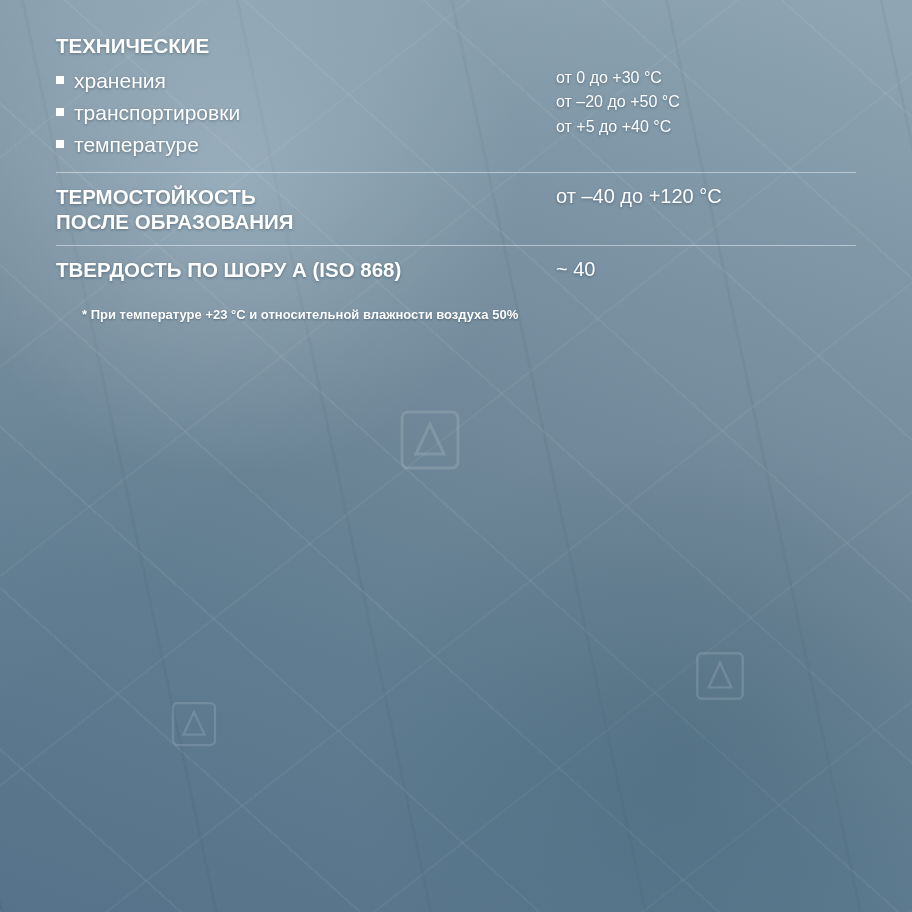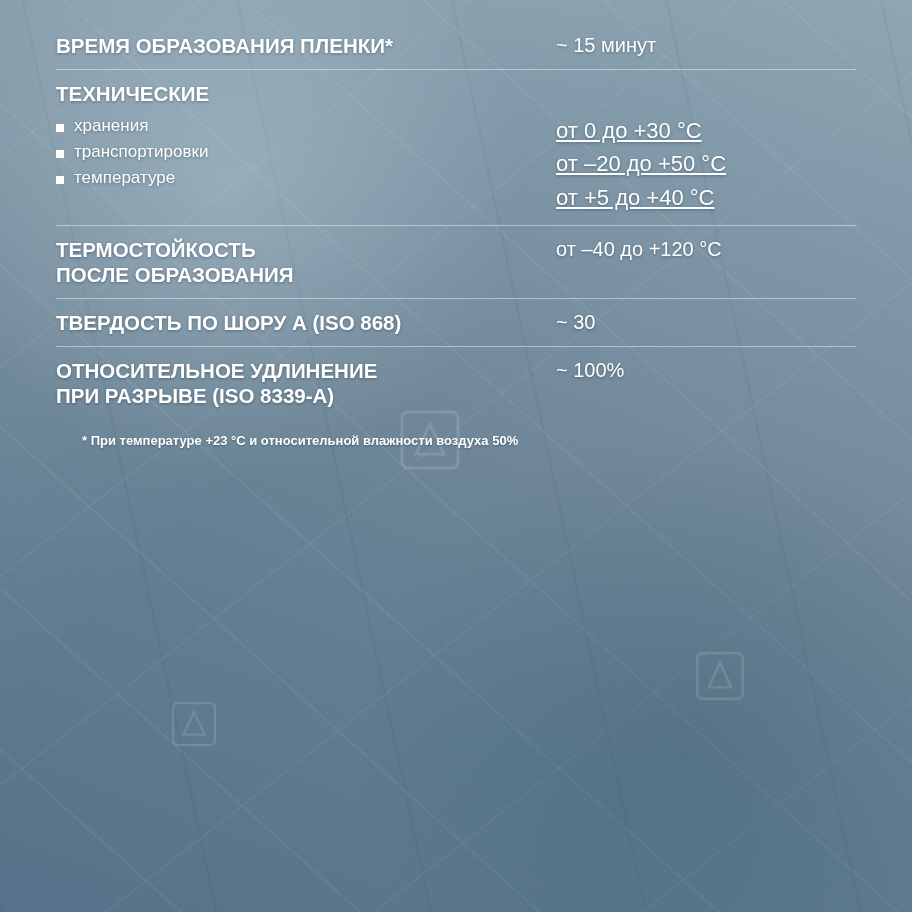--- a/index.html
+++ b/index.html
@@ -105,41 +105,40 @@
     line-height: 1.22;
     text-shadow: 0 1px 3px rgba(20,40,55,0.40);
   }
   .sub-list {
     list-style: none;
     margin: 7px 0 0 0;
     padding: 0;
   }
   .sub-list li {
     font-weight: normal;
-    font-size: 17px;
+    font-size: 21px;
     line-height: 1.52;
     padding-left: 18px;
     position: relative;
   }
   .sub-list li::before {
     content: "";
     position: absolute;
     left: 0;
     top: 11px;
     width: 8px;
     height: 8px;
     background: #ffffff;
   }
   .values-stack {
     margin-top: 33px;
   }
   .values-stack div {
-    font-size: 22px;
+    font-size: 16px;
     line-height: 1.52;
-    text-decoration: underline;
   }
   .footnote {
     margin-top: 14px;
     padding-left: 26px;
     color: #ffffff;
     font-size: 13px;
     font-weight: bold;
     text-shadow: 0 1px 2px rgba(20,40,55,0.40);
   }
   .nowrap { white-space: nowrap; }
@@ -170,24 +169,20 @@
       <path d="M18 46 L32 16 L46 46 Z"></path>
     </svg>
   </div>
 
   <div class="content">
 
 
     <table class="spec">
       <tbody>
 
-        <tr>
-          <td class="label">ВРЕМЯ ОБРАЗОВАНИЯ ПЛЕНКИ*</td>
-          <td class="value">~ 15 минут</td>
-        </tr>
 
 
 
 
         <tr>
           <td class="label">
             <span>ТЕХНИЧЕСКИЕ</span>
             <ul class="sub-list">
               <li>хранения</li>
               <li>транспортировки</li>
@@ -204,27 +199,22 @@
         </tr>
 
         <tr>
           <td class="label" style="white-space: pre-line;">ТЕРМОСТОЙКОСТЬ
 ПОСЛЕ ОБРАЗОВАНИЯ</td>
           <td class="value nowrap">от –40 до +120 °C</td>
         </tr>
 
         <tr>
           <td class="label">ТВЕРДОСТЬ ПО ШОРУ А (ISO 868)</td>
-          <td class="value">~ 30</td>
+          <td class="value">~ 40</td>
         </tr>
 
-        <tr>
-          <td class="label" style="white-space: pre-line;">ОТНОСИТЕЛЬНОЕ УДЛИНЕНИЕ
-ПРИ РАЗРЫВЕ (ISO 8339-A)</td>
-          <td class="value">~ 100%</td>
-        </tr>
       </tbody>
     </table>
 
     <div class="footnote">* При температуре +23 °C и относительной влажности воздуха 50%</div>
 
   </div>
 </div>
 
 </body></html>

